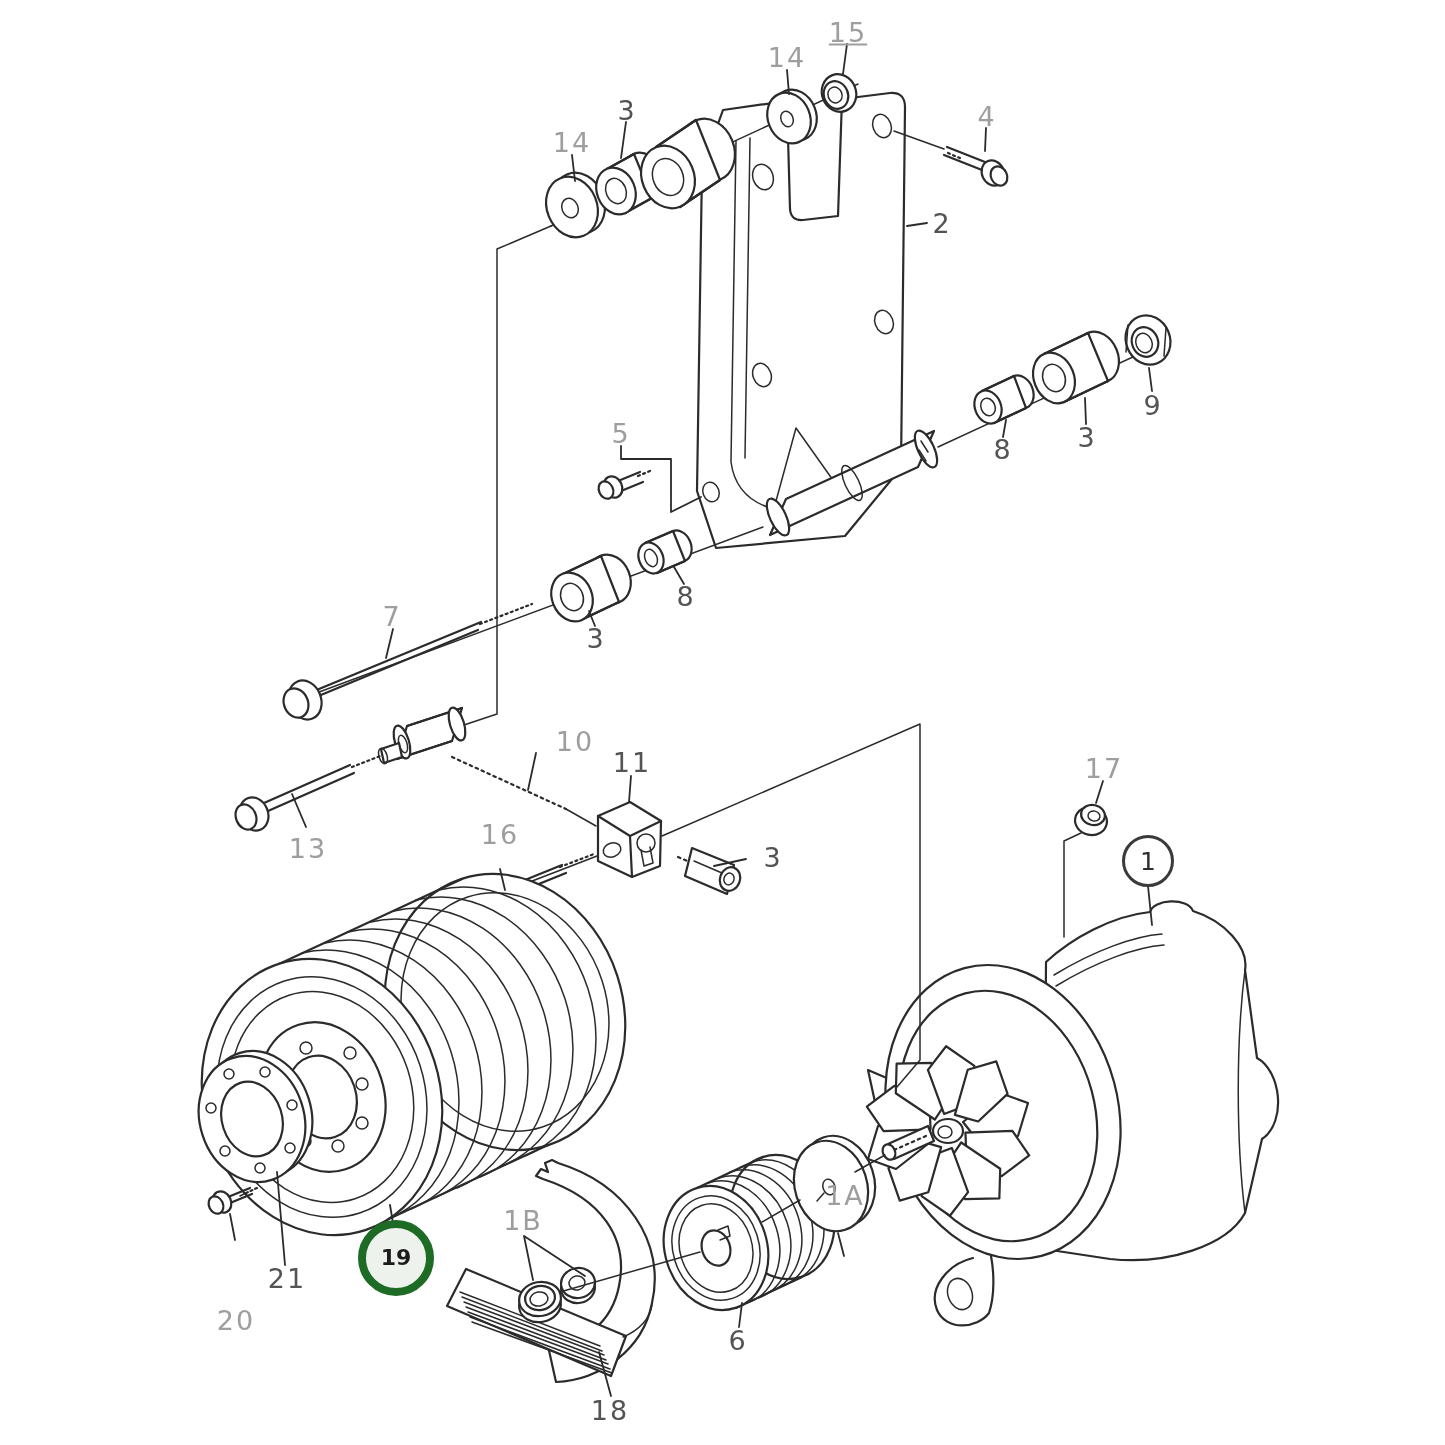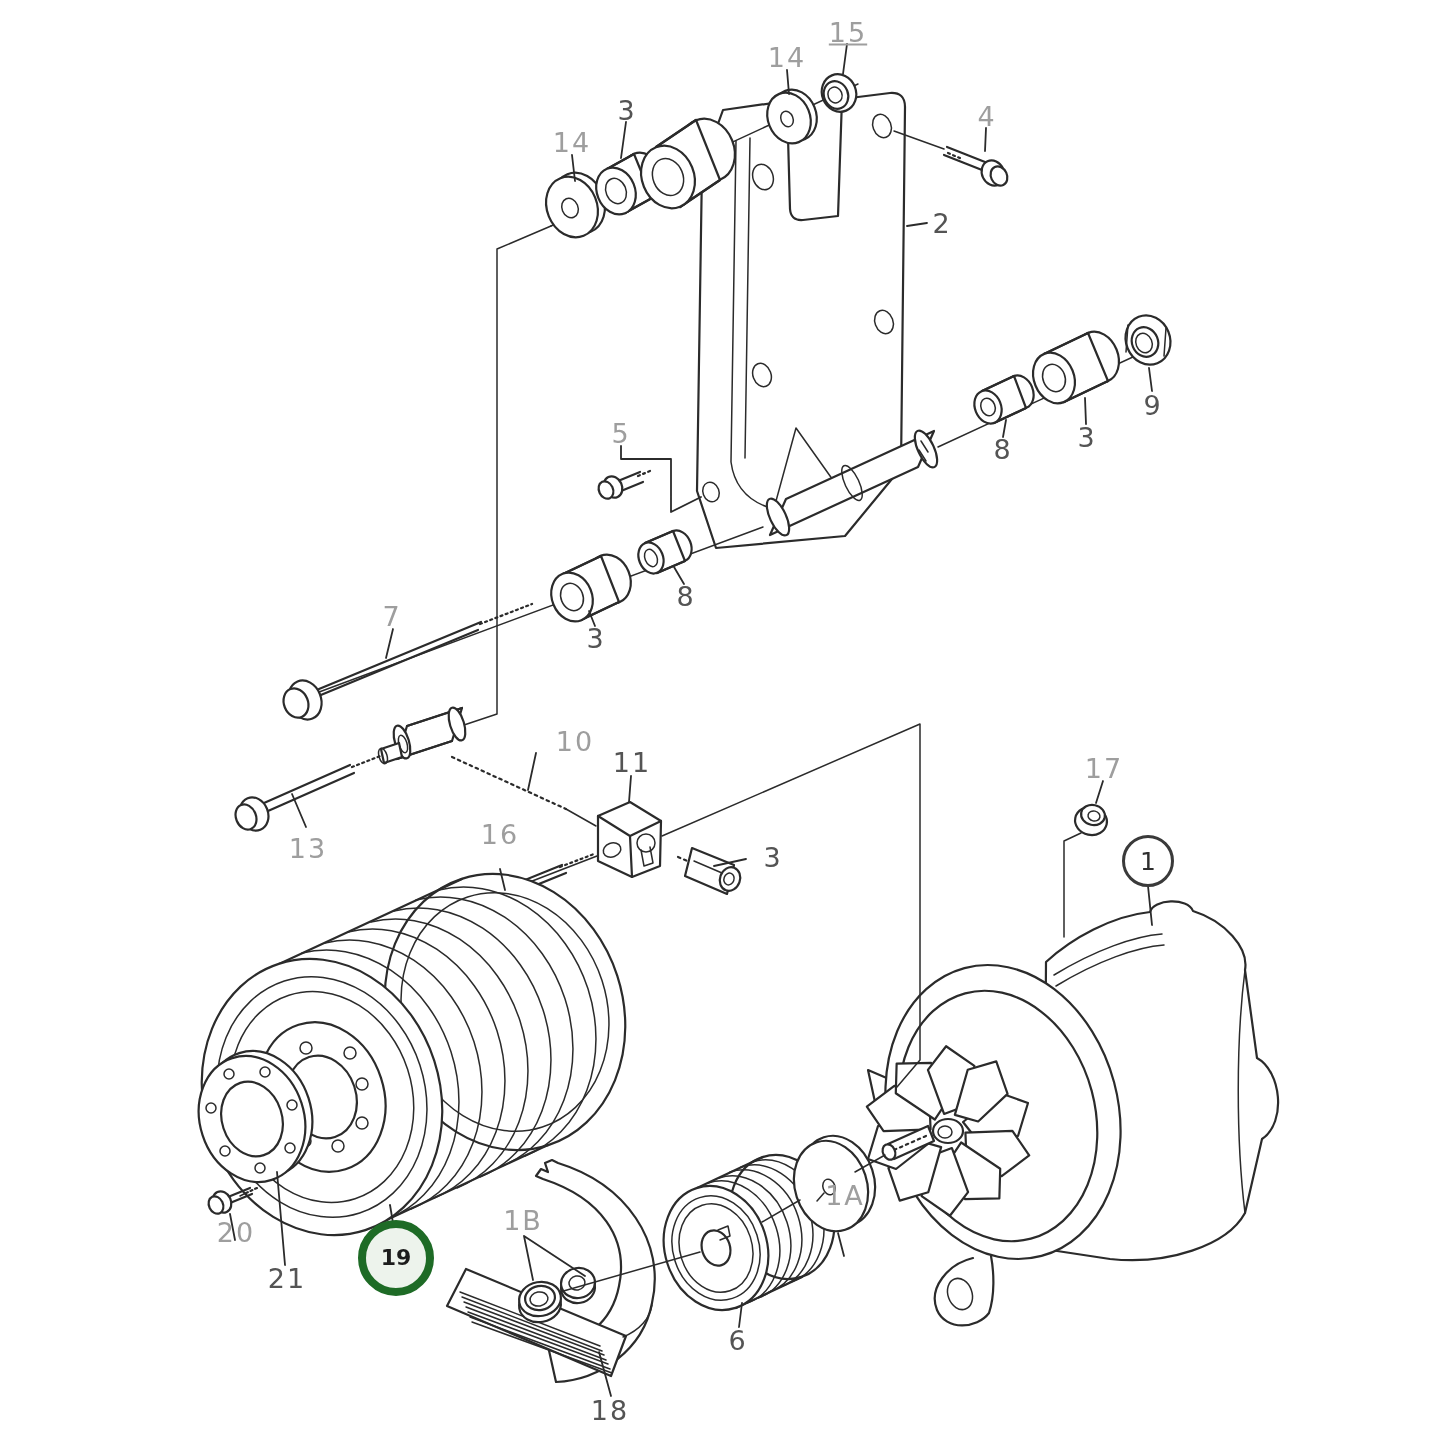--- a/index.html
+++ b/index.html
@@ -370,16 +370,16 @@
       <div class="callout muted" style="left: 308px; top: 840px; margin-top: 8px;">13</div>
       <div class="callout muted" style="left: 500px; top: 834px;">16</div>
       <div class="callout dark" style="left: 773px; top: 857px;">3</div>
       <div class="callout muted" style="left: 1104px; top: 768px;">17</div>
       <div class="callout dark circled" style="left: 1148px; top: 861px;">1</div>
       <div class="callout muted" style="left: 845px; top: 1195px;">1A</div>
       <div class="callout dark" style="left: 738px; top: 1340px;">6</div>
       <div class="callout muted" style="left: 523px; top: 1220px;">1B</div>
       <div class="callout dark" style="left: 610px; top: 1410px;">18</div>
       <div class="callout dark circled hl" style="left: 396px; top: 1258px;">19</div>
-      <div class="callout muted" style="left: 236px; top: 1232px; text-align: right;">20</div>
+      <div class="callout muted" style="left: 236px; top: 1320px; text-align: right;">20</div>
       <div class="callout dark" style="left: 287px; top: 1278px;">21</div>
     </div>
 </div>
 
 </body></html>

